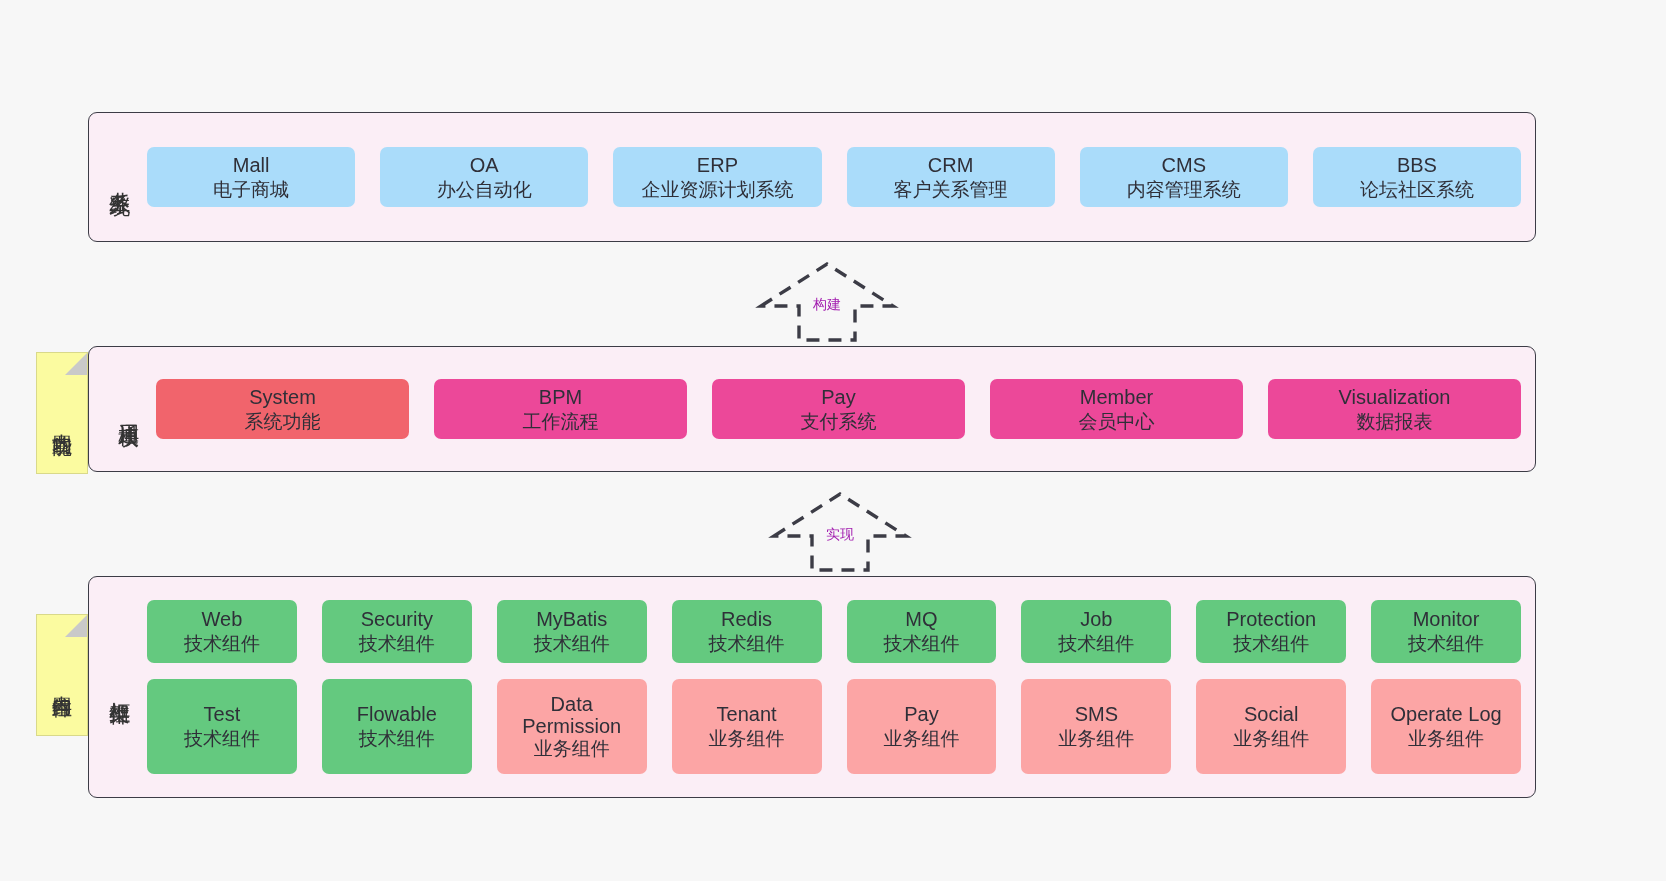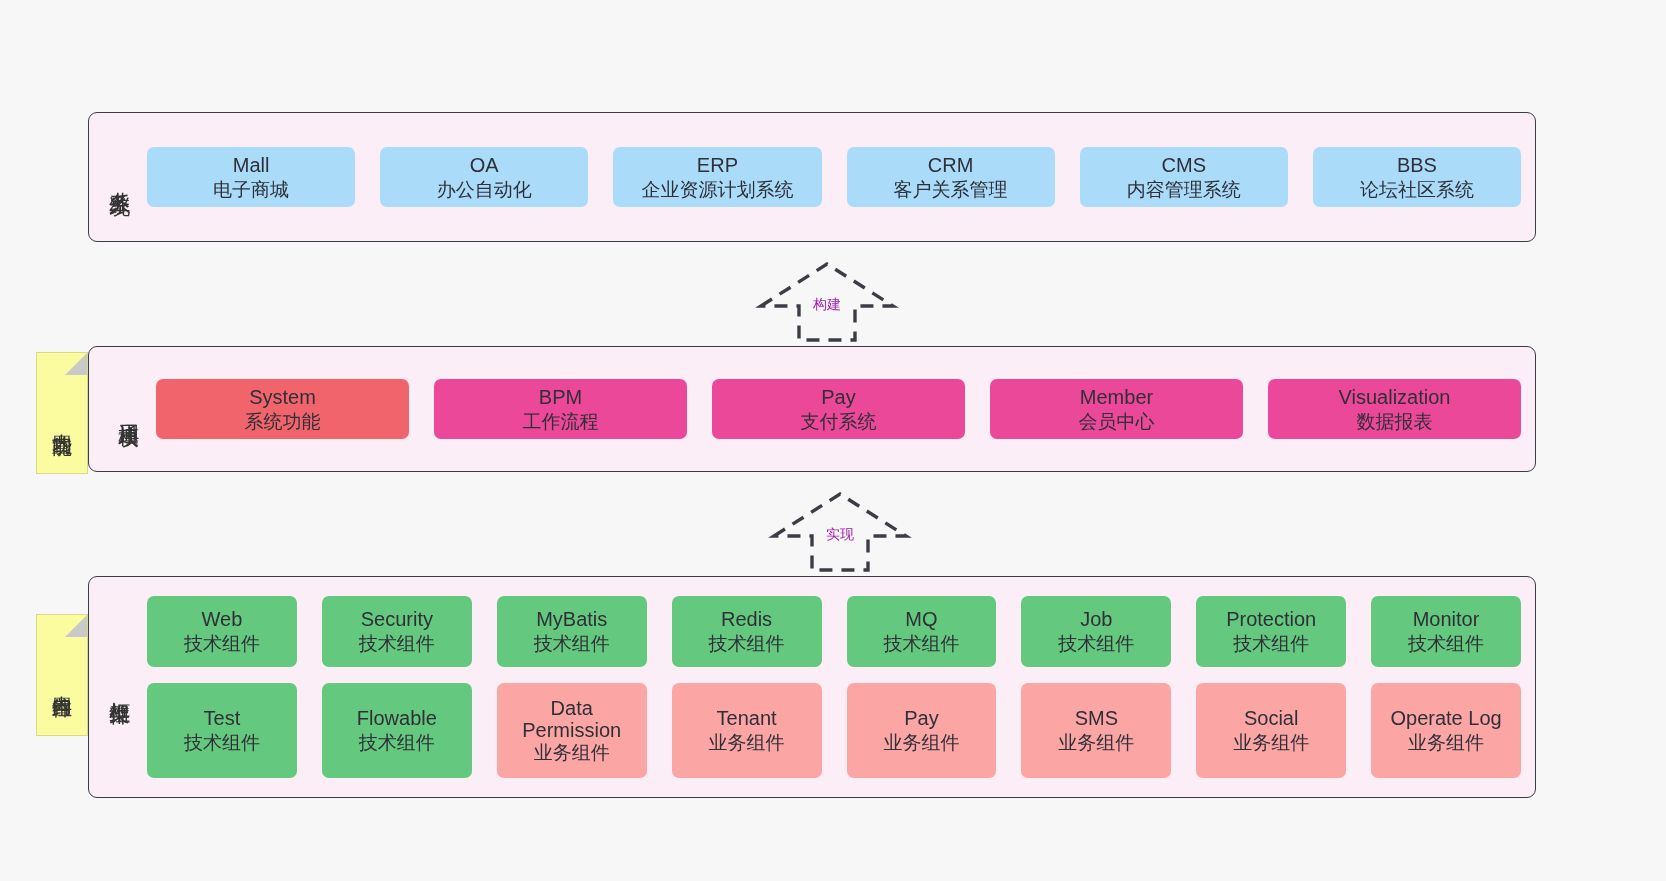--- a/index.html
+++ b/index.html
@@ -213,21 +213,21 @@
   </div>
 
   <div class="note" style="left:36px; top:614px; height:122px;">
     <span>内置组件</span>
   </div>
 
   <div class="layer" id="layer-framework" style="left:88px; top:576px; width:1448px; height:222px;">
     <div class="layer-title">框架组件</div>
     <div class="layer-body">
 
-      <div class="row" style="height:71px;">
+      <div class="row" style="height:63px;">
         <div class="card c-green">
           <span class="t1">Web</span>
           <span class="t2">技术组件</span>
         </div>
         <div class="card c-green">
           <span class="t1">Security</span>
           <span class="t2">技术组件</span>
         </div>
         <div class="card c-green">
           <span class="t1">MyBatis</span>

